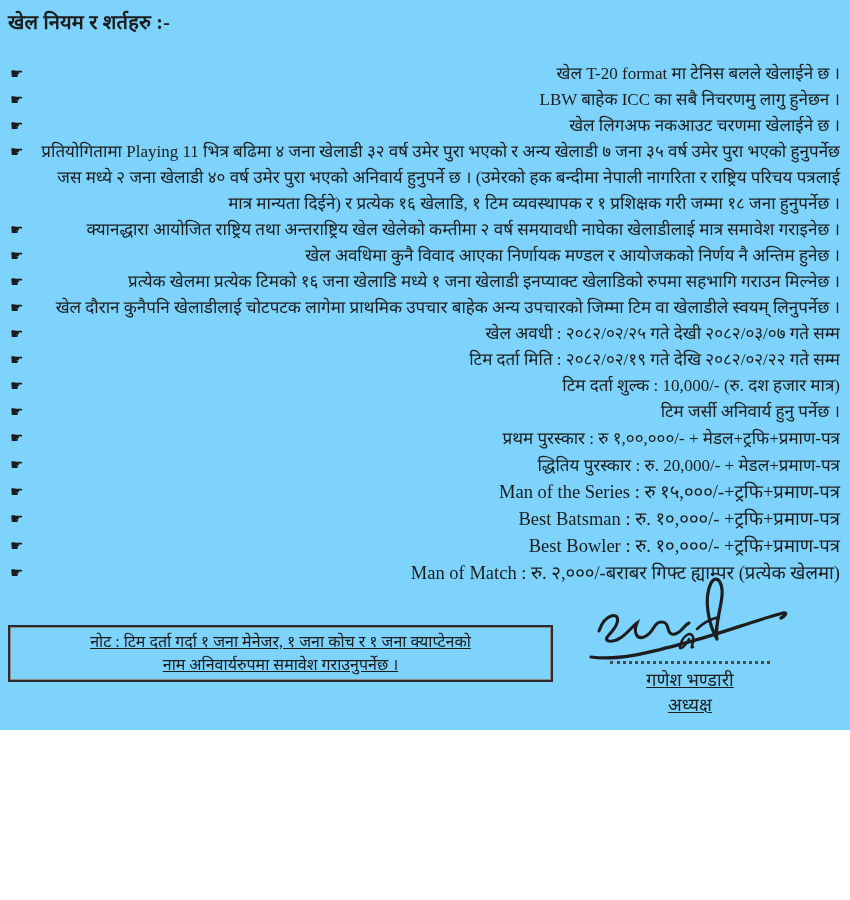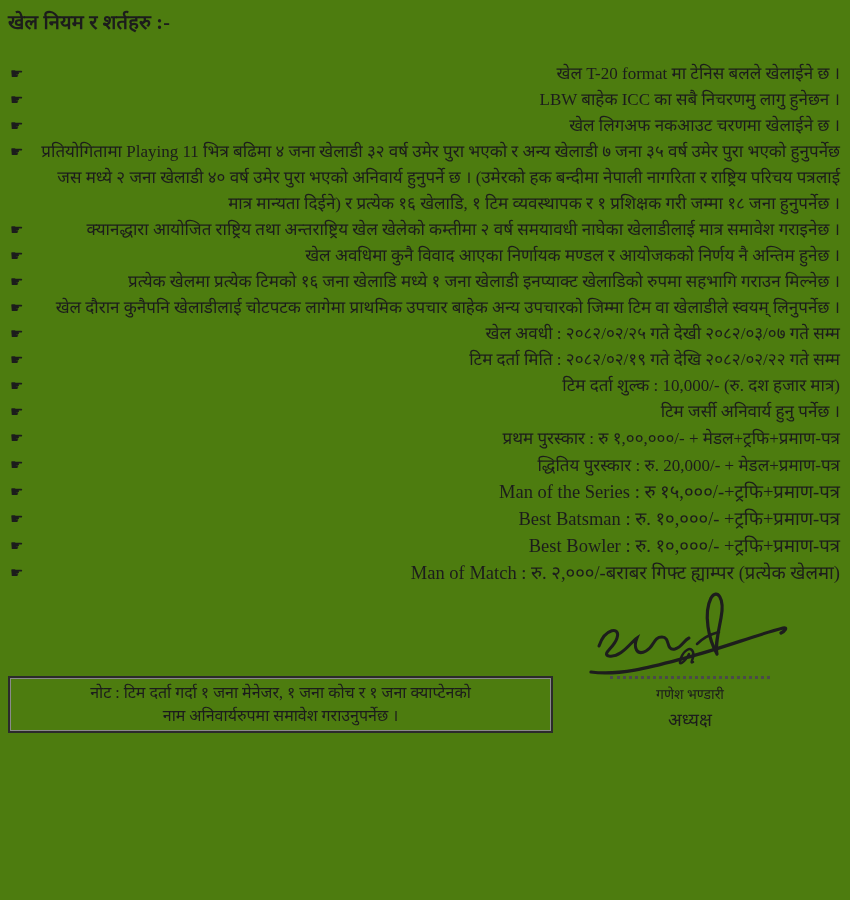--- a/index.html
+++ b/index.html
@@ -1,20 +1,20 @@
 <!DOCTYPE html>
 <html><head>
 <meta charset="utf-8">
 <style>
   html,body{margin:0;padding:0;background:#ffffff;}
   .doc{
     position:relative;
-    width:850px;height:900px;
+    width:850px;height:730px;
     box-sizing:border-box;
-    background:#4d7c0f;
+    background:#7dd3fc;
     color:#1c1c1c;
     font-family:"Liberation Serif","DejaVu Serif",serif;
     padding:6px 8px 0 8px;
     overflow:hidden;
   }
   .doc-heading{
     font-size:20px;
     font-weight:bold;
     margin:2px 0 26px 0;
     letter-spacing:.2px;
@@ -38,22 +38,23 @@
   .rule-text{flex:1;padding-right:2px;text-align:right;}
   .prizes-heading{
     font-size:19px;
     font-weight:bold;
     margin:2px 0 2px 0;
   }
   .prizes-list .rule-row{line-height:27px;}
   .prizes-list .rule-row:nth-child(n+3){font-size:18.5px;}
   .bottom-row{
     display:flex;
-    align-items:flex-end;
-    margin-top:17px;
+    align-items:center;
+    margin-top:2px;
+    text-decoration:underline;
   }
   .note-box{
     border:2px solid #2b2b2b;
     box-shadow:0 0 0 1px #8a8a8a inset;
     width:545px;
     box-sizing:border-box;
     text-align:center;
     font-size:16px;
     line-height:23px;
     padding:3px 8px 4px 8px;
@@ -66,21 +67,21 @@
     position:relative;
     margin-top:-16px;
   }
   .sig-scribble{display:block;margin:0 auto -6px auto;}
   .sig-dots{
     border-bottom:3px dotted #4a4a4a;
     width:160px;
     margin:0 auto 4px auto;
     height:2px;
   }
-  .sig-name{font-size:14px;line-height:24px;}
+  .sig-name{font-size:18px;line-height:24px;}
   .sig-title{font-size:18px;line-height:26px;}
 </style>
 </head>
 <body>
 
 <div class="doc">
 
   <div class="doc-heading">खेल नियम र शर्तहरु :-</div>
 
   <ul class="rules-list">

